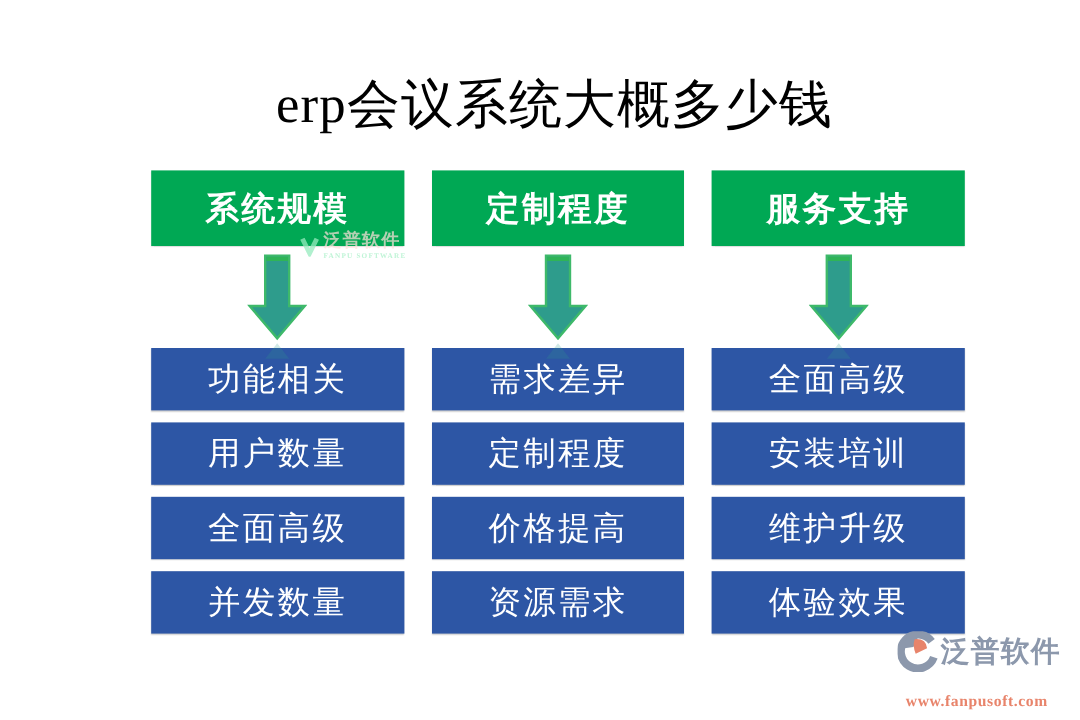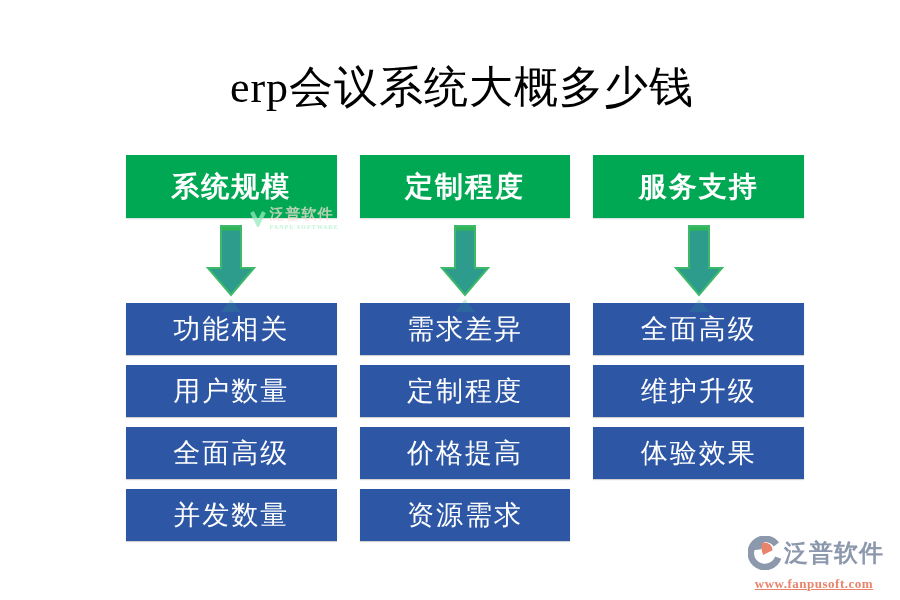--- a/index.html
+++ b/index.html
@@ -6,21 +6,21 @@
   body{
     width:900px;height:600px;background:#ffffff;position:relative;overflow:hidden;
     font-family:"Liberation Serif","DejaVu Serif",serif;
   }
   .title{
     position:absolute;left:12px;top:58px;width:900px;
     text-align:center;font-size:44px;color:#000;font-weight:400;letter-spacing:1px;
   }
   .board{
     position:absolute;left:126px;top:142px;width:678px;
-    display:flex;gap:23px;margin-top:13px;
+    display:flex;gap:23px;
   }
   .col{flex:1;display:flex;flex-direction:column;align-items:center;}
   .hdr{
     position:relative;width:100%;height:63px;background:#00a854;
     display:flex;align-items:center;justify-content:center;
     color:#ffffff;font-size:28px;font-weight:700;letter-spacing:2px;
     box-shadow:0 1px 1px rgba(0,0,0,0.12);
   }
   .arrow-wrap{position:relative;width:100%;height:85px;}
   .arrow-wrap svg{position:absolute;left:50%;transform:translateX(-50%);top:6px;z-index:2;}
@@ -36,21 +36,21 @@
     position:absolute;right:-2px;bottom:-12px;z-index:3;
     display:flex;align-items:center;gap:3px;pointer-events:none;
   }
   .watermark .wm-txt{display:flex;flex-direction:column;line-height:1;}
   .watermark .wm-cn{font-size:15px;color:rgba(255,225,220,0.70);letter-spacing:1px;}
   .watermark .wm-en{font-size:6px;color:rgba(170,240,200,0.75);letter-spacing:1px;margin-top:2px;}
   
   .brand{position:absolute;right:16px;bottom:8px;width:140px;}
   .brand-row{display:flex;align-items:center;gap:2px;justify-content:flex-end;}
   .brand-name{font-size:24px;color:#8c98ac;font-weight:700;letter-spacing:1px;white-space:nowrap;}
-  .brand-url{font-size:13px;color:#e8846b;font-weight:700;text-align:center;margin-top:6px;letter-spacing:0.5px;text-decoration:underline;}
+  .brand-url{font-size:13px;color:#e8846b;font-weight:700;text-align:center;margin-top:16px;letter-spacing:0.5px;}
 </style>
 </head>
 <body>
 
 <div class="title">erp会议系统大概多少钱</div>
 
 <div class="board">
 
   <div class="col">
     <div class="hdr">
@@ -105,20 +105,21 @@
     </div>
     <div class="arrow-wrap">
       <svg width="50" height="92" viewBox="0 0 50 92">
         <path d="M15 2 H35 V44 H48 L25 71 L2 44 H15 Z" fill="#2e9c8c" stroke="#3eb96a" stroke-width="2"></path>
         <rect x="16" y="3" width="18" height="3.5" fill="#2fb457"></rect>
         <polygon points="25,75 35,88 15,88" fill="#2e9c8c" opacity="0.22"></polygon>
       </svg>
     </div>
     <div class="items">
       <div class="item">全面高级</div>
+      <div class="item">安装培训</div>
       <div class="item">维护升级</div>
       <div class="item">体验效果</div>
     </div>
   </div>
 
 </div>
 
 <div class="brand">
   <div class="brand-row">
     <svg width="34" height="34" viewBox="0 0 36 36">

